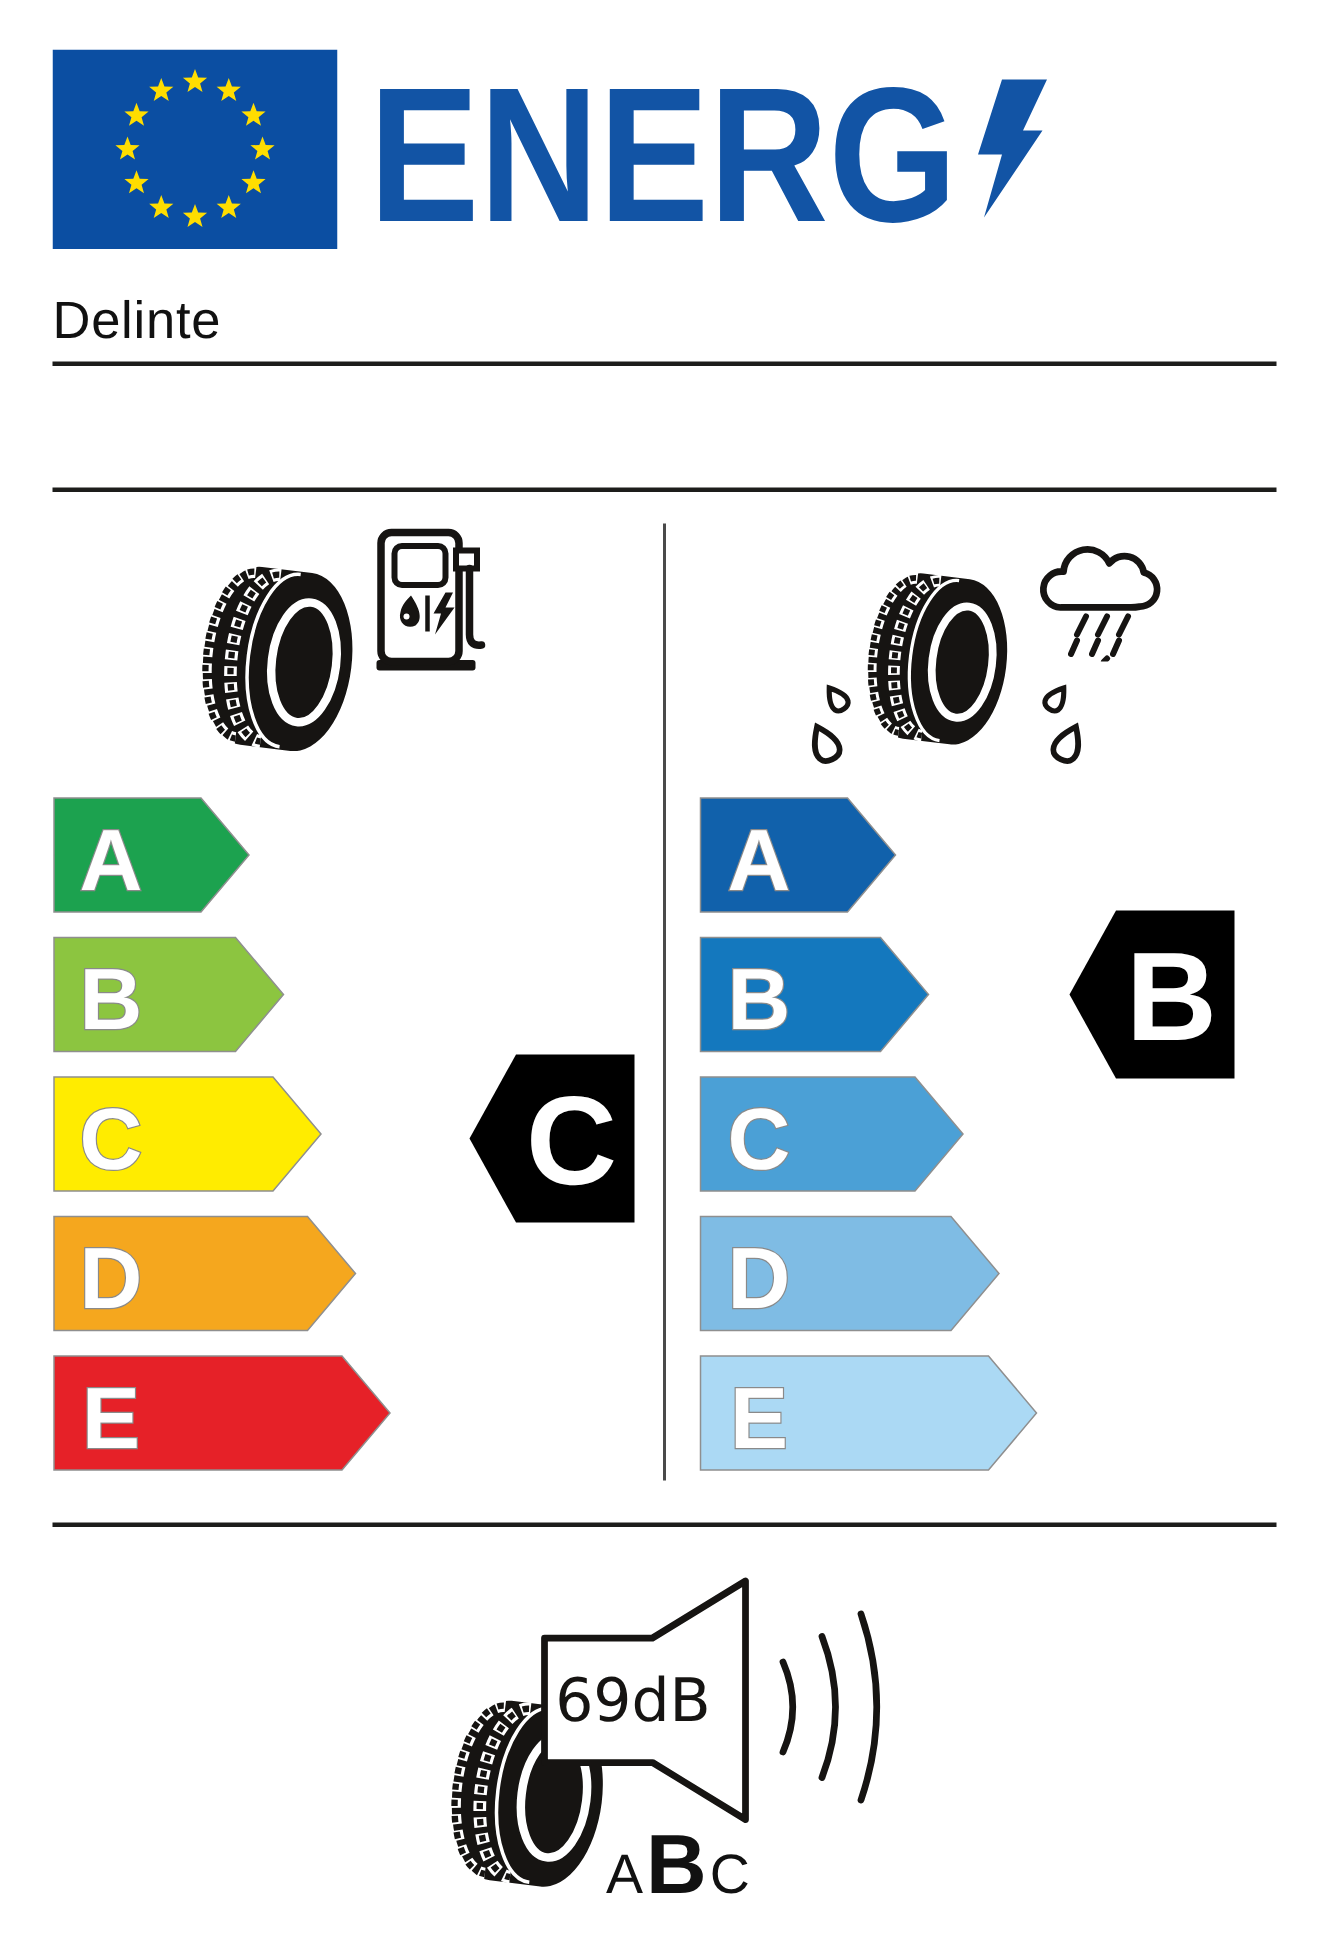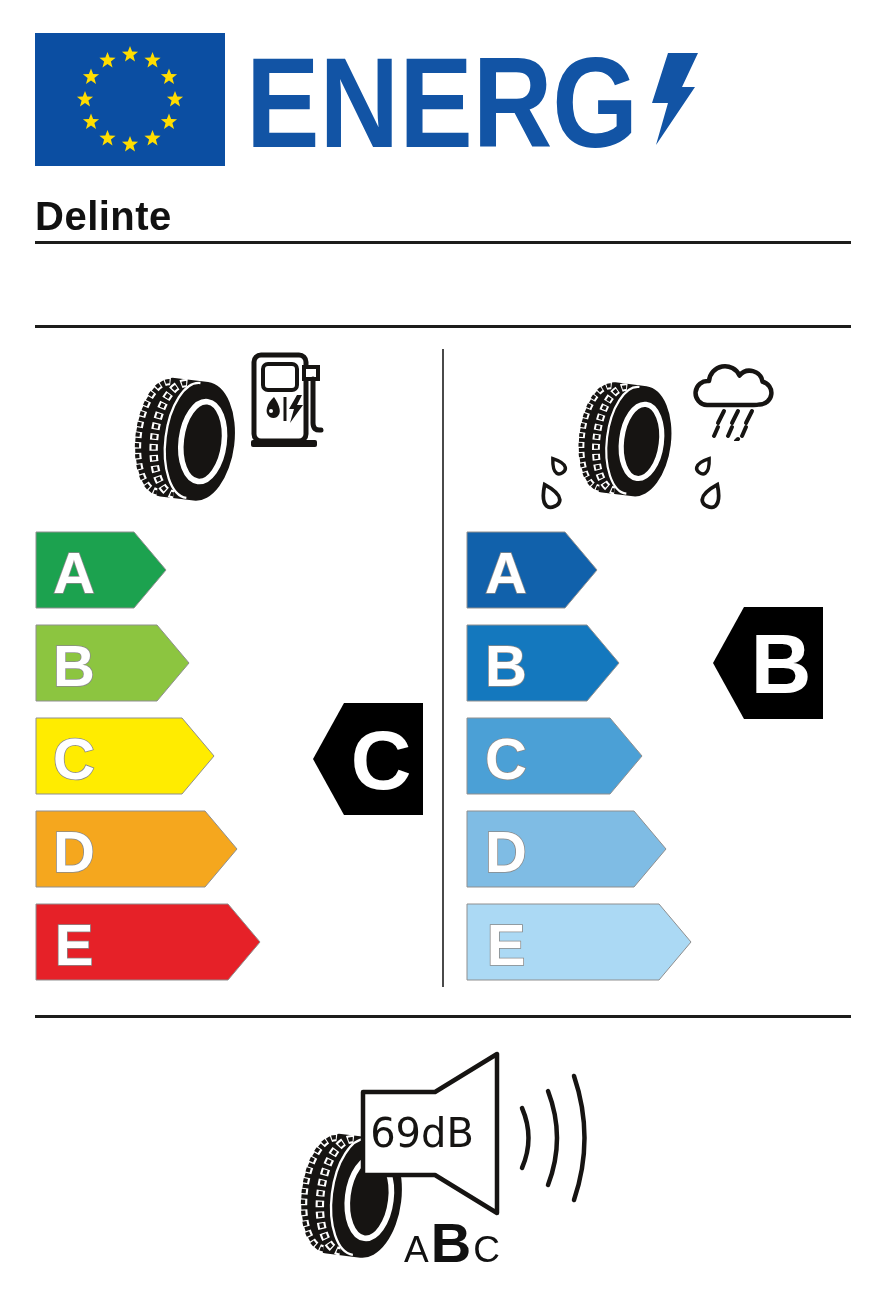--- a/index.html
+++ b/index.html
@@ -1,19 +1,19 @@
 <!DOCTYPE html>
 <html><head>
 <meta charset="utf-8">
 <style>
   html,body{margin:0;padding:0;background:#fff;}
   body{width:886px;height:1299px;position:relative;font-family:"Liberation Sans",sans-serif;overflow:hidden;}
   .abs{position:absolute;}
   .rule{position:absolute;left:35px;width:816px;height:3px;background:#1d1d1b;}
-  .brand{position:absolute;left:35px;top:194px;font-size:40px;font-weight:700;color:#111;letter-spacing:0.5px;}
+  .brand{position:absolute;left:35px;top:194px;font-size:35px;font-weight:400;color:#111;letter-spacing:0.5px;}
   .divider{position:absolute;left:442px;top:349px;width:2px;height:638px;background:#4a4a4a;}
   svg{display:block;}
   .arrow-letter{font-family:"Liberation Sans",sans-serif;font-weight:700;font-size:58px;fill:#ffffff;stroke:#8a8a8a;stroke-width:1.6px;paint-order:stroke;text-anchor:middle;}
   .sel-letter{font-family:"Liberation Sans",sans-serif;font-weight:700;font-size:84px;fill:#ffffff;text-anchor:middle;}
   .db-text{font-family:"DejaVu Sans","Liberation Sans",sans-serif;font-size:40px;fill:#161412;text-anchor:middle;}
   .abc{position:absolute;left:404px;top:1210px;display:flex;align-items:baseline;gap:2px;color:#111;}
   .abc .abc-side{font-size:37px;font-weight:400;}
   .abc .abc-main{font-size:56px;font-weight:700;}
   .icon-stroke{stroke:#161412;fill:#ffffff;}
 </style>

